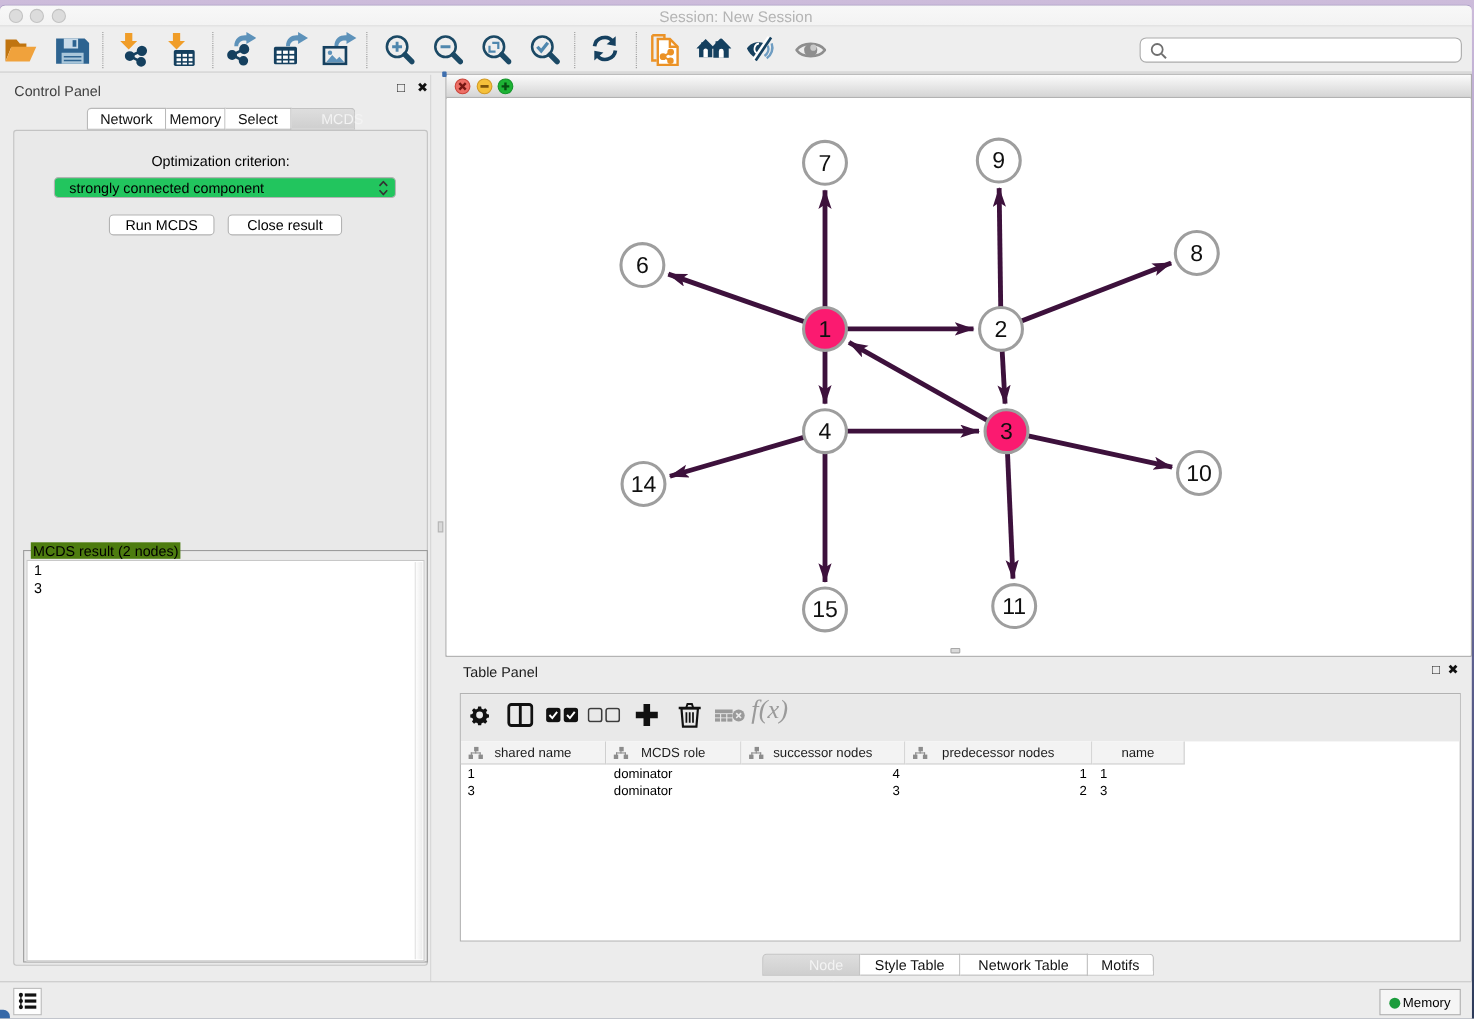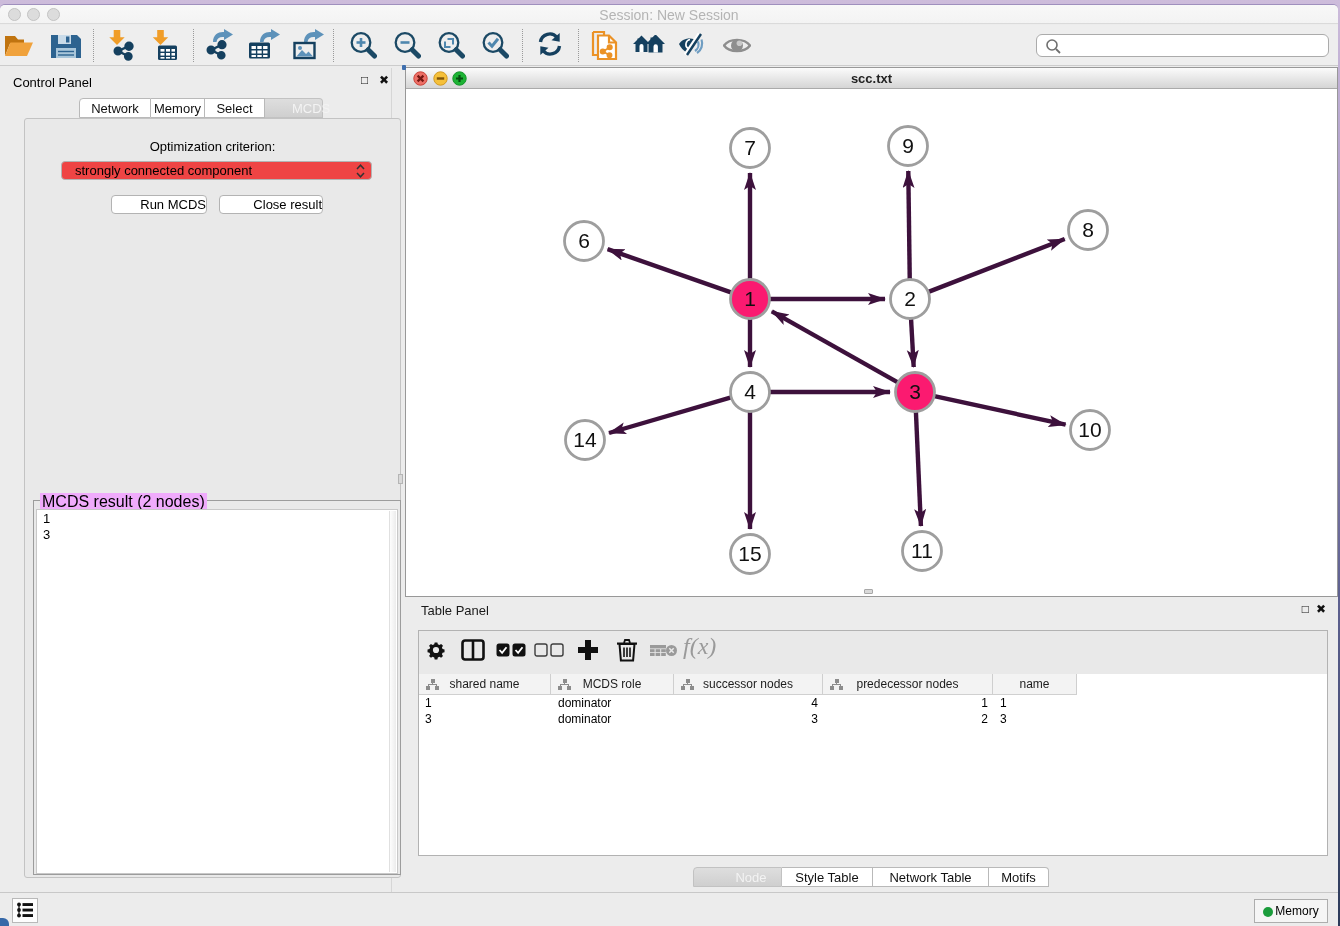--- a/index.html
+++ b/index.html
@@ -22,42 +22,42 @@
 #toolbar { position:absolute; left:0; top:20px; width:100%; height:41px;
   background:#eeeeee; border-bottom:1px solid #cccccc; }
 .tbi { position:absolute; top:7px; }
 .tbsep { position:absolute; top:4px; height:33px; width:0;
   border-left:1px dotted #9a9a9a; }
 #searchbox { position:absolute; left:1036px; top:9px; width:293px; height:23px;
   background:#ffffff; border:1px solid #ababab; border-radius:6px; }
 
 #cpanel { position:absolute; left:0; top:63px; width:392px; height:828px;
   background:#ececec; border-right:1px solid #d6d6d6; }
-#cp-title { position:absolute; left:13px; top:7px; font-size:13px; color:#000000; }
+#cp-title { position:absolute; left:13px; top:7px; font-size:13px; color:#404040; }
 .hdr-ico { position:absolute; top:9px; font-size:12px; color:#111; }
 .tabrow { position:absolute; display:flex; }
 .tab { font-size:13px; height:20px; line-height:19px; padding:0; box-sizing:border-box;
   background:#ffffff; color:#111; border:1px solid #b9b9b9; border-left:none; text-align:center; }
 .tab.first { border-left:1px solid #b9b9b9; border-radius:4px 0 0 0; }
 .tab.last { border-radius:0 4px 0 0; }
 .tab.sel { background:linear-gradient(#dedede,#cfcfcf); color:#f3f3f3;
   border-color:#c2c2c2;padding-left:27px; }
-#cp-content { position:absolute; left:24px; top:50px; width:377px; height:760px;
+#cp-content { position:absolute; left:12px; top:50px; width:377px; height:760px;
   background:#e9e9e9; border:1px solid #c3c3c3; border-radius:3px; }
 #opt-label { position:absolute; top:20px; width:100%; text-align:center; font-size:13px; }
 #opt-select { position:absolute; left:36px; top:42px; width:311px; height:19px;
-  background:#ef4444; border:1px solid #b3b3b3; border-radius:4px;
+  background:#22c55e; border:1px solid #b3b3b3; border-radius:4px;
   font-size:13px; line-height:17px; padding-left:13px; }
 .btn { position:absolute; top:76px; height:19px; background:#ffffff;
   border:1px solid #b3b3b3; border-radius:4px; font-size:13px; line-height:17px;
-  text-align:right; }
+  text-align:center; }
 #fieldset { position:absolute; left:8px; top:381px; width:368px; height:375px;
   border:1px solid #9c9c9c; }
-#fs-legend { position:absolute; left:6px; top:-8px; background:#f0abfc;
-  font-size:16px; padding:0 2px; }
+#fs-legend { position:absolute; left:6px; top:-8px; background:#4d7c0f;
+  font-size:13px; padding:0 2px; }
 #fs-inner { position:absolute; left:2px; top:8px; width:362px; height:365px;
   background:#ffffff; border:1px solid #c8c8c8; font-size:13px; line-height:16px;
   padding:1px 0 0 6px; }
 #fs-scroll { position:absolute; right:1px; top:1px; width:7px; height:361px;
   background:linear-gradient(90deg,#fdfdfd,#ececec); border-left:1px solid #e0e0e0;}
 
 #netwin { position:absolute; left:405px; top:62px; width:933px; height:530px;
   background:#ffffff; border:1px solid #989898; }
 #net-titlebar { position:absolute; left:0; top:0; width:100%; height:21px;
   background:linear-gradient(#fbfbfb,#d5d5d5); border-bottom:1px solid #aaaaaa; }
@@ -277,21 +277,20 @@
   <div id="netwin">
     <div id="net-titlebar">
       <svg style="position:absolute;left:6px;top:2px;" width="62" height="17" viewBox="0 0 62 17">
         <circle cx="8.5" cy="8.5" r="6.7" fill="#ed6f66" stroke="#ca4339" stroke-width="1"></circle>
         <path d="M5.6 5.6 L11.4 11.4 M11.4 5.6 L5.6 11.4" stroke="#751712" stroke-width="2.2"></path>
         <circle cx="28.5" cy="8.5" r="6.7" fill="#f5c03a" stroke="#d29a23" stroke-width="1"></circle>
         <path d="M24.8 8.5 L32.2 8.5" stroke="#7d540b" stroke-width="2.4"></path>
         <circle cx="47.5" cy="8.5" r="6.7" fill="#1db334" stroke="#13942a" stroke-width="1"></circle>
         <path d="M44 8.5 L51 8.5 M47.5 5 L47.5 12" stroke="#064d11" stroke-width="2.2"></path>
       </svg>
-      <div id="net-title">scc.txt</div>
     </div>
     <div id="canvas"><svg width="931" height="504" viewBox="0 0 931 504">
           <defs>
             <marker id="arr" markerWidth="20" markerHeight="13" refX="17" refY="6" orient="auto" markerUnits="userSpaceOnUse">
               <path d="M0 0 L18 6 L0 12 L4 6 Z" fill="#3d113c"></path>
             </marker>
           </defs>
           <line x1="344.0" y1="201.0" x2="344.0" y2="83.0" stroke="#3d113c" stroke-width="4.4" marker-end="url(#arr)"></line>
           <line x1="336.4" y1="206.4" x2="201.6" y2="159.2" stroke="#3d113c" stroke-width="4.4" marker-end="url(#arr)"></line>
           <line x1="352.0" y1="209.0" x2="479.0" y2="209.0" stroke="#3d113c" stroke-width="4.4" marker-end="url(#arr)"></line>

